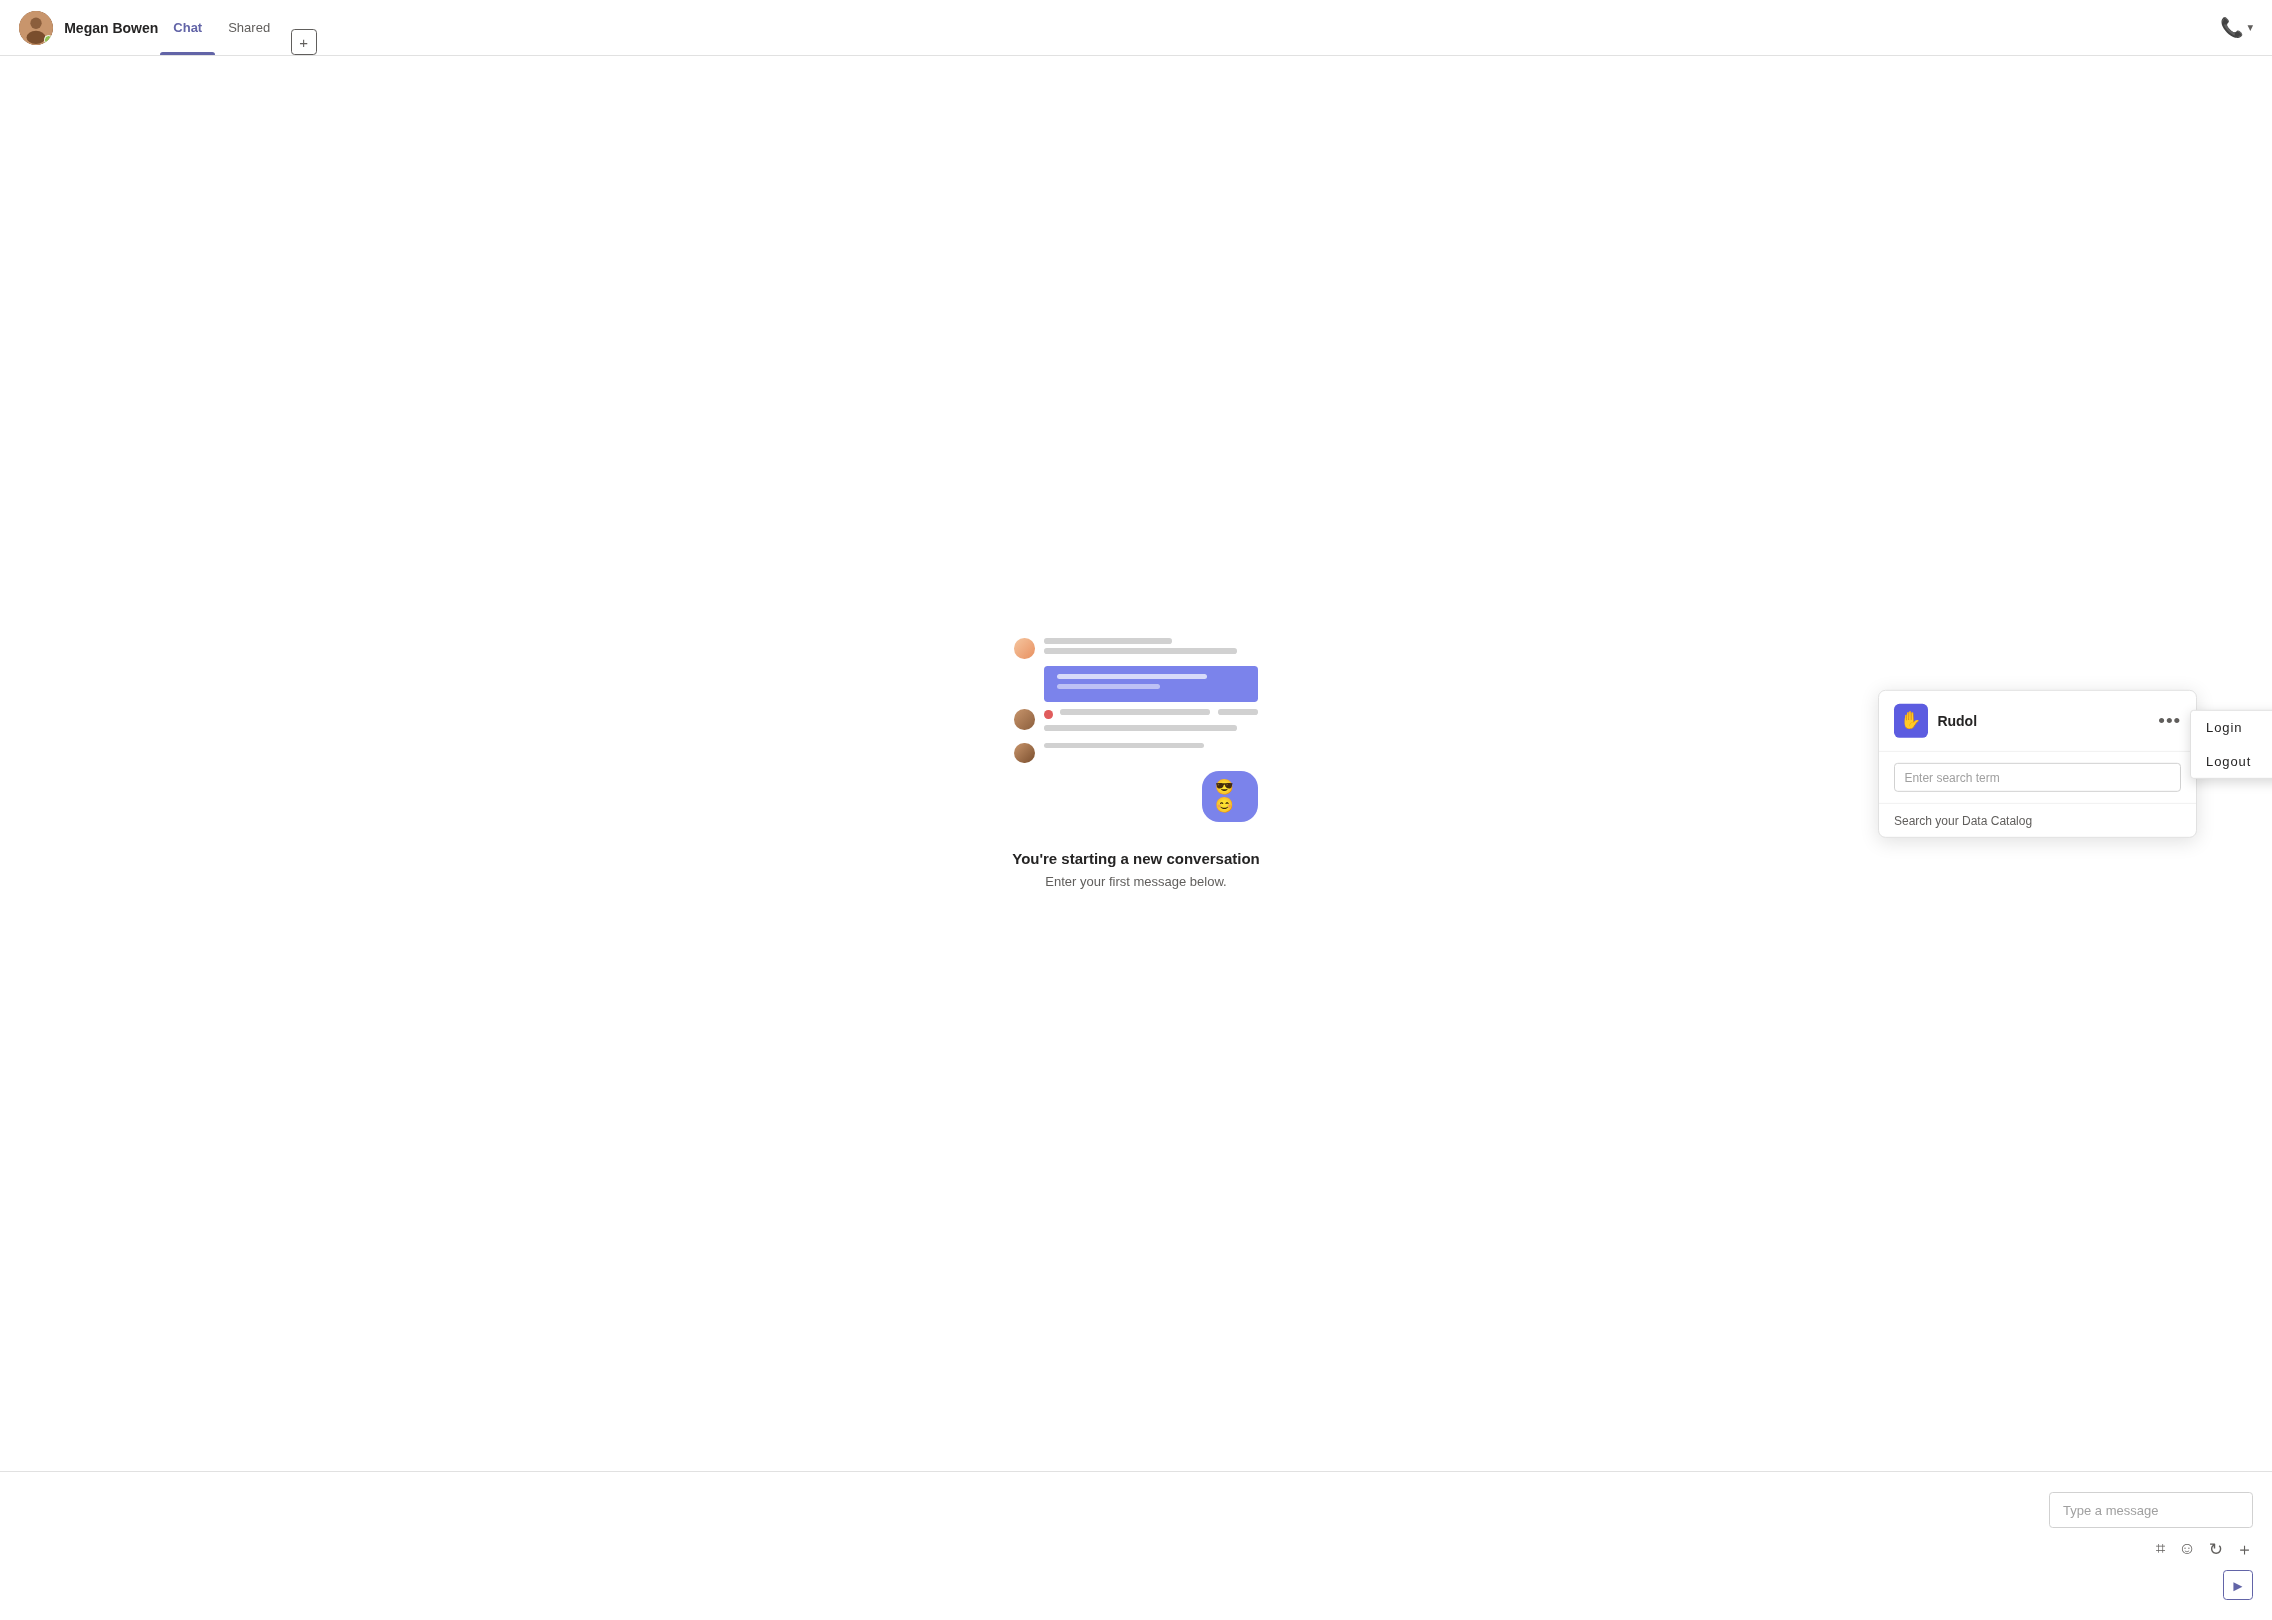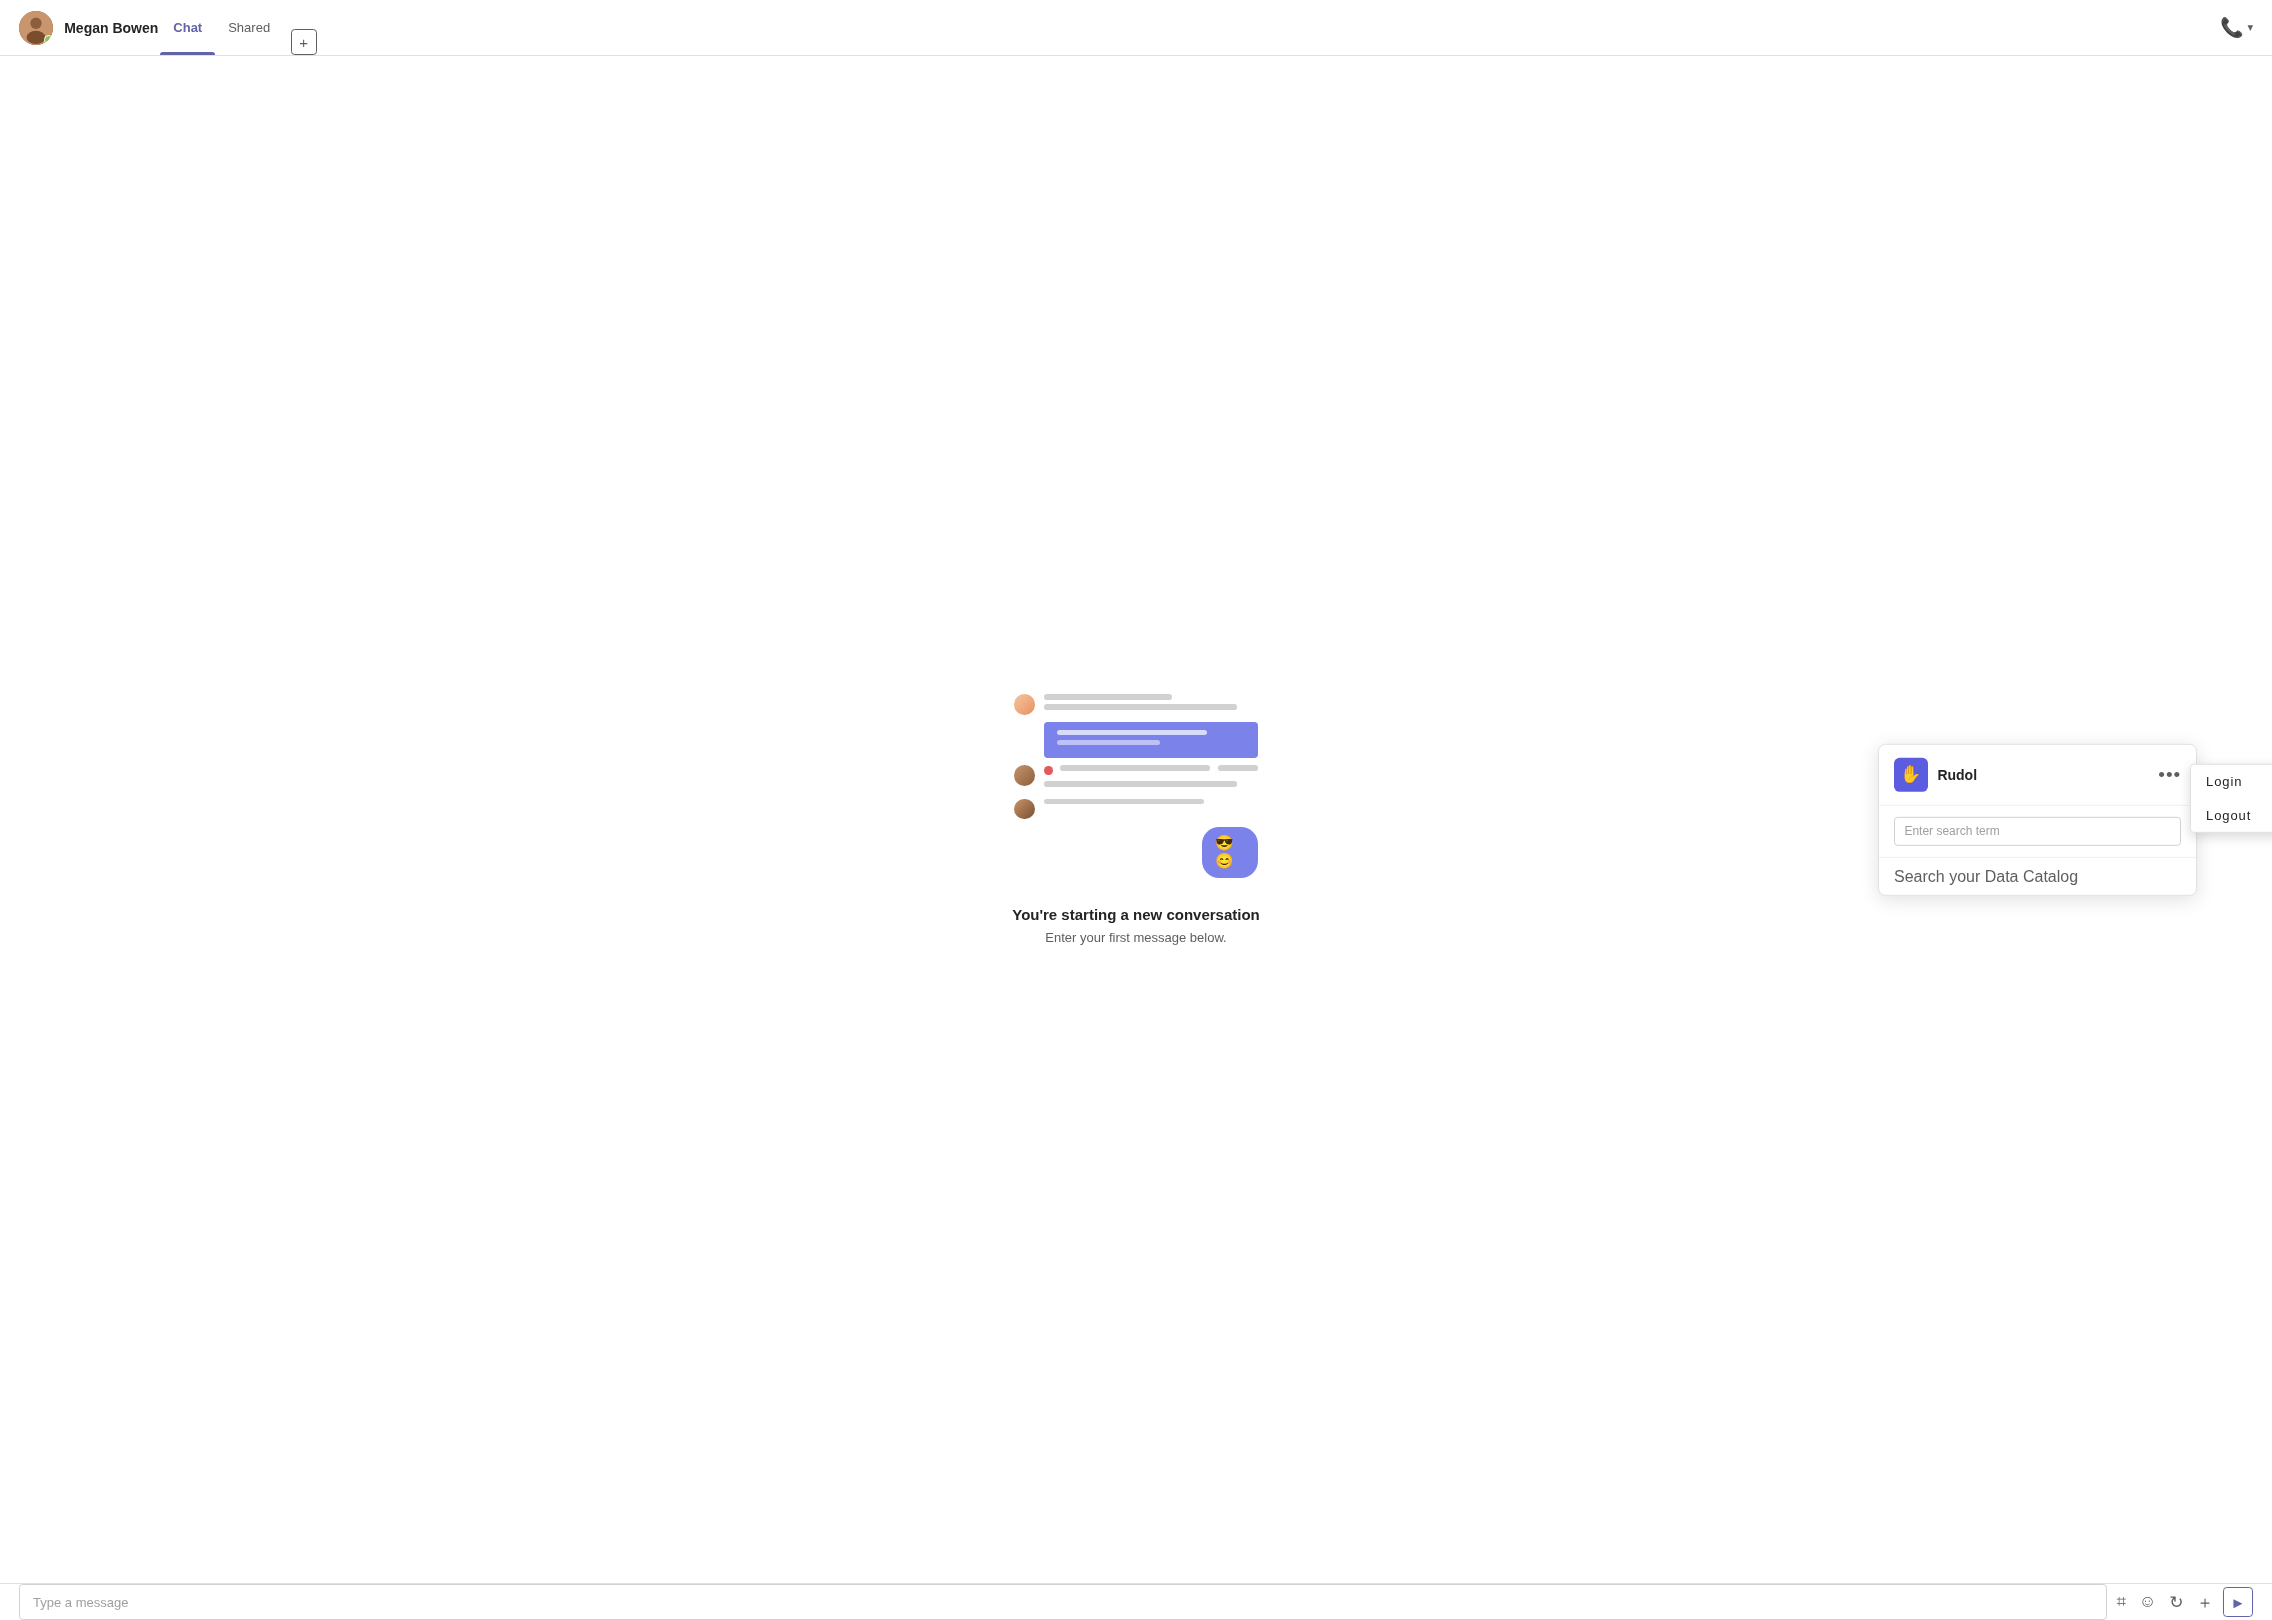--- a/index.html
+++ b/index.html
@@ -226,33 +226,34 @@
       border: 0.9px solid #d1d1d1;
       border-radius: 3.7px;
       padding: 6.6px 9.4px;
       font-size: 12px;
       color: #7f1d1d;
       outline: none;
     }
     .rudol-search input::placeholder { color: #a0a0a0; }
     .rudol-catalog {
       padding: 9.4px 15px;
-      font-size: 16px;
+      font-size: 12px;
       color: #605e5c;
     }
 
     
     .message-bar {
       display: flex;
-      align-items: center;
-      padding: 0 19px;
+      align-items: flex-end;
+      padding: 20px 19px;
       border-top: 0.9px solid #e1e1e1;
       background: #fff;
       flex-shrink: 0;
       gap: 9.4px;
+      flex-direction: column;
     }
     .message-input {
       flex: 1;
       border: 0.9px solid #d1d1d1;
       border-radius: 3.7px;
       padding: 9.4px 13px;
       font-size: 13px;
       color: #605e5c;
       outline: none;
       background: #fff;

